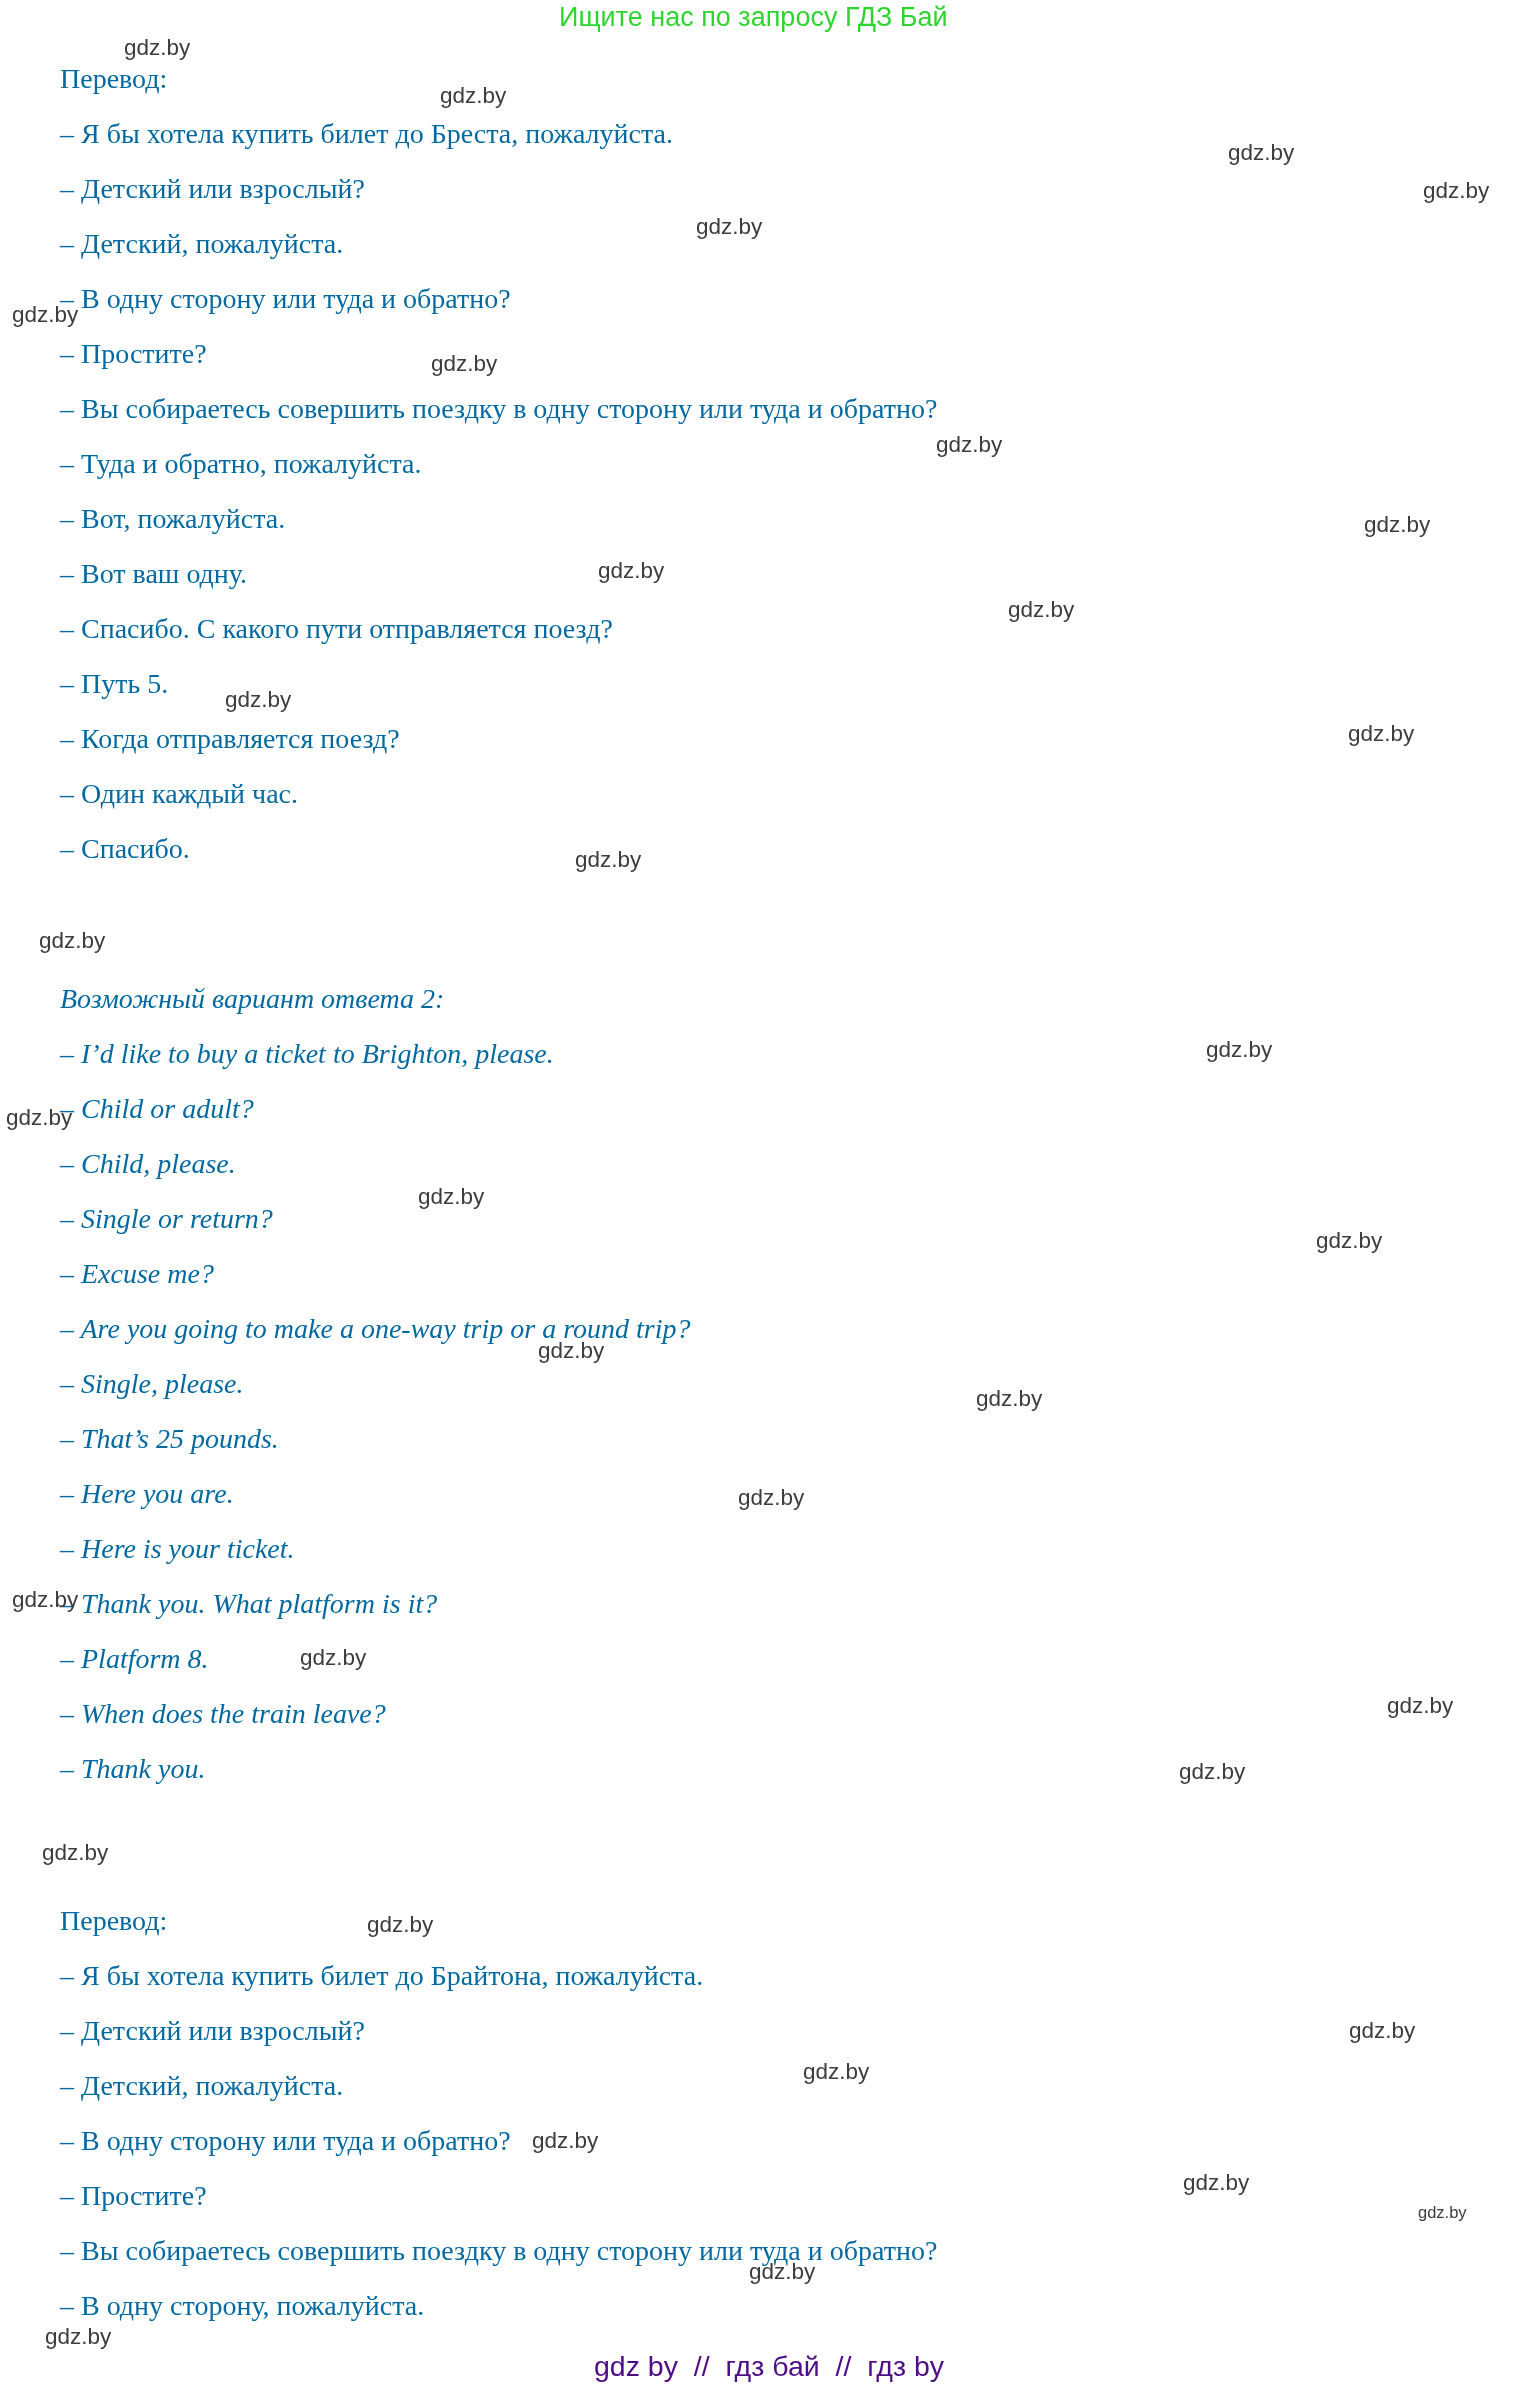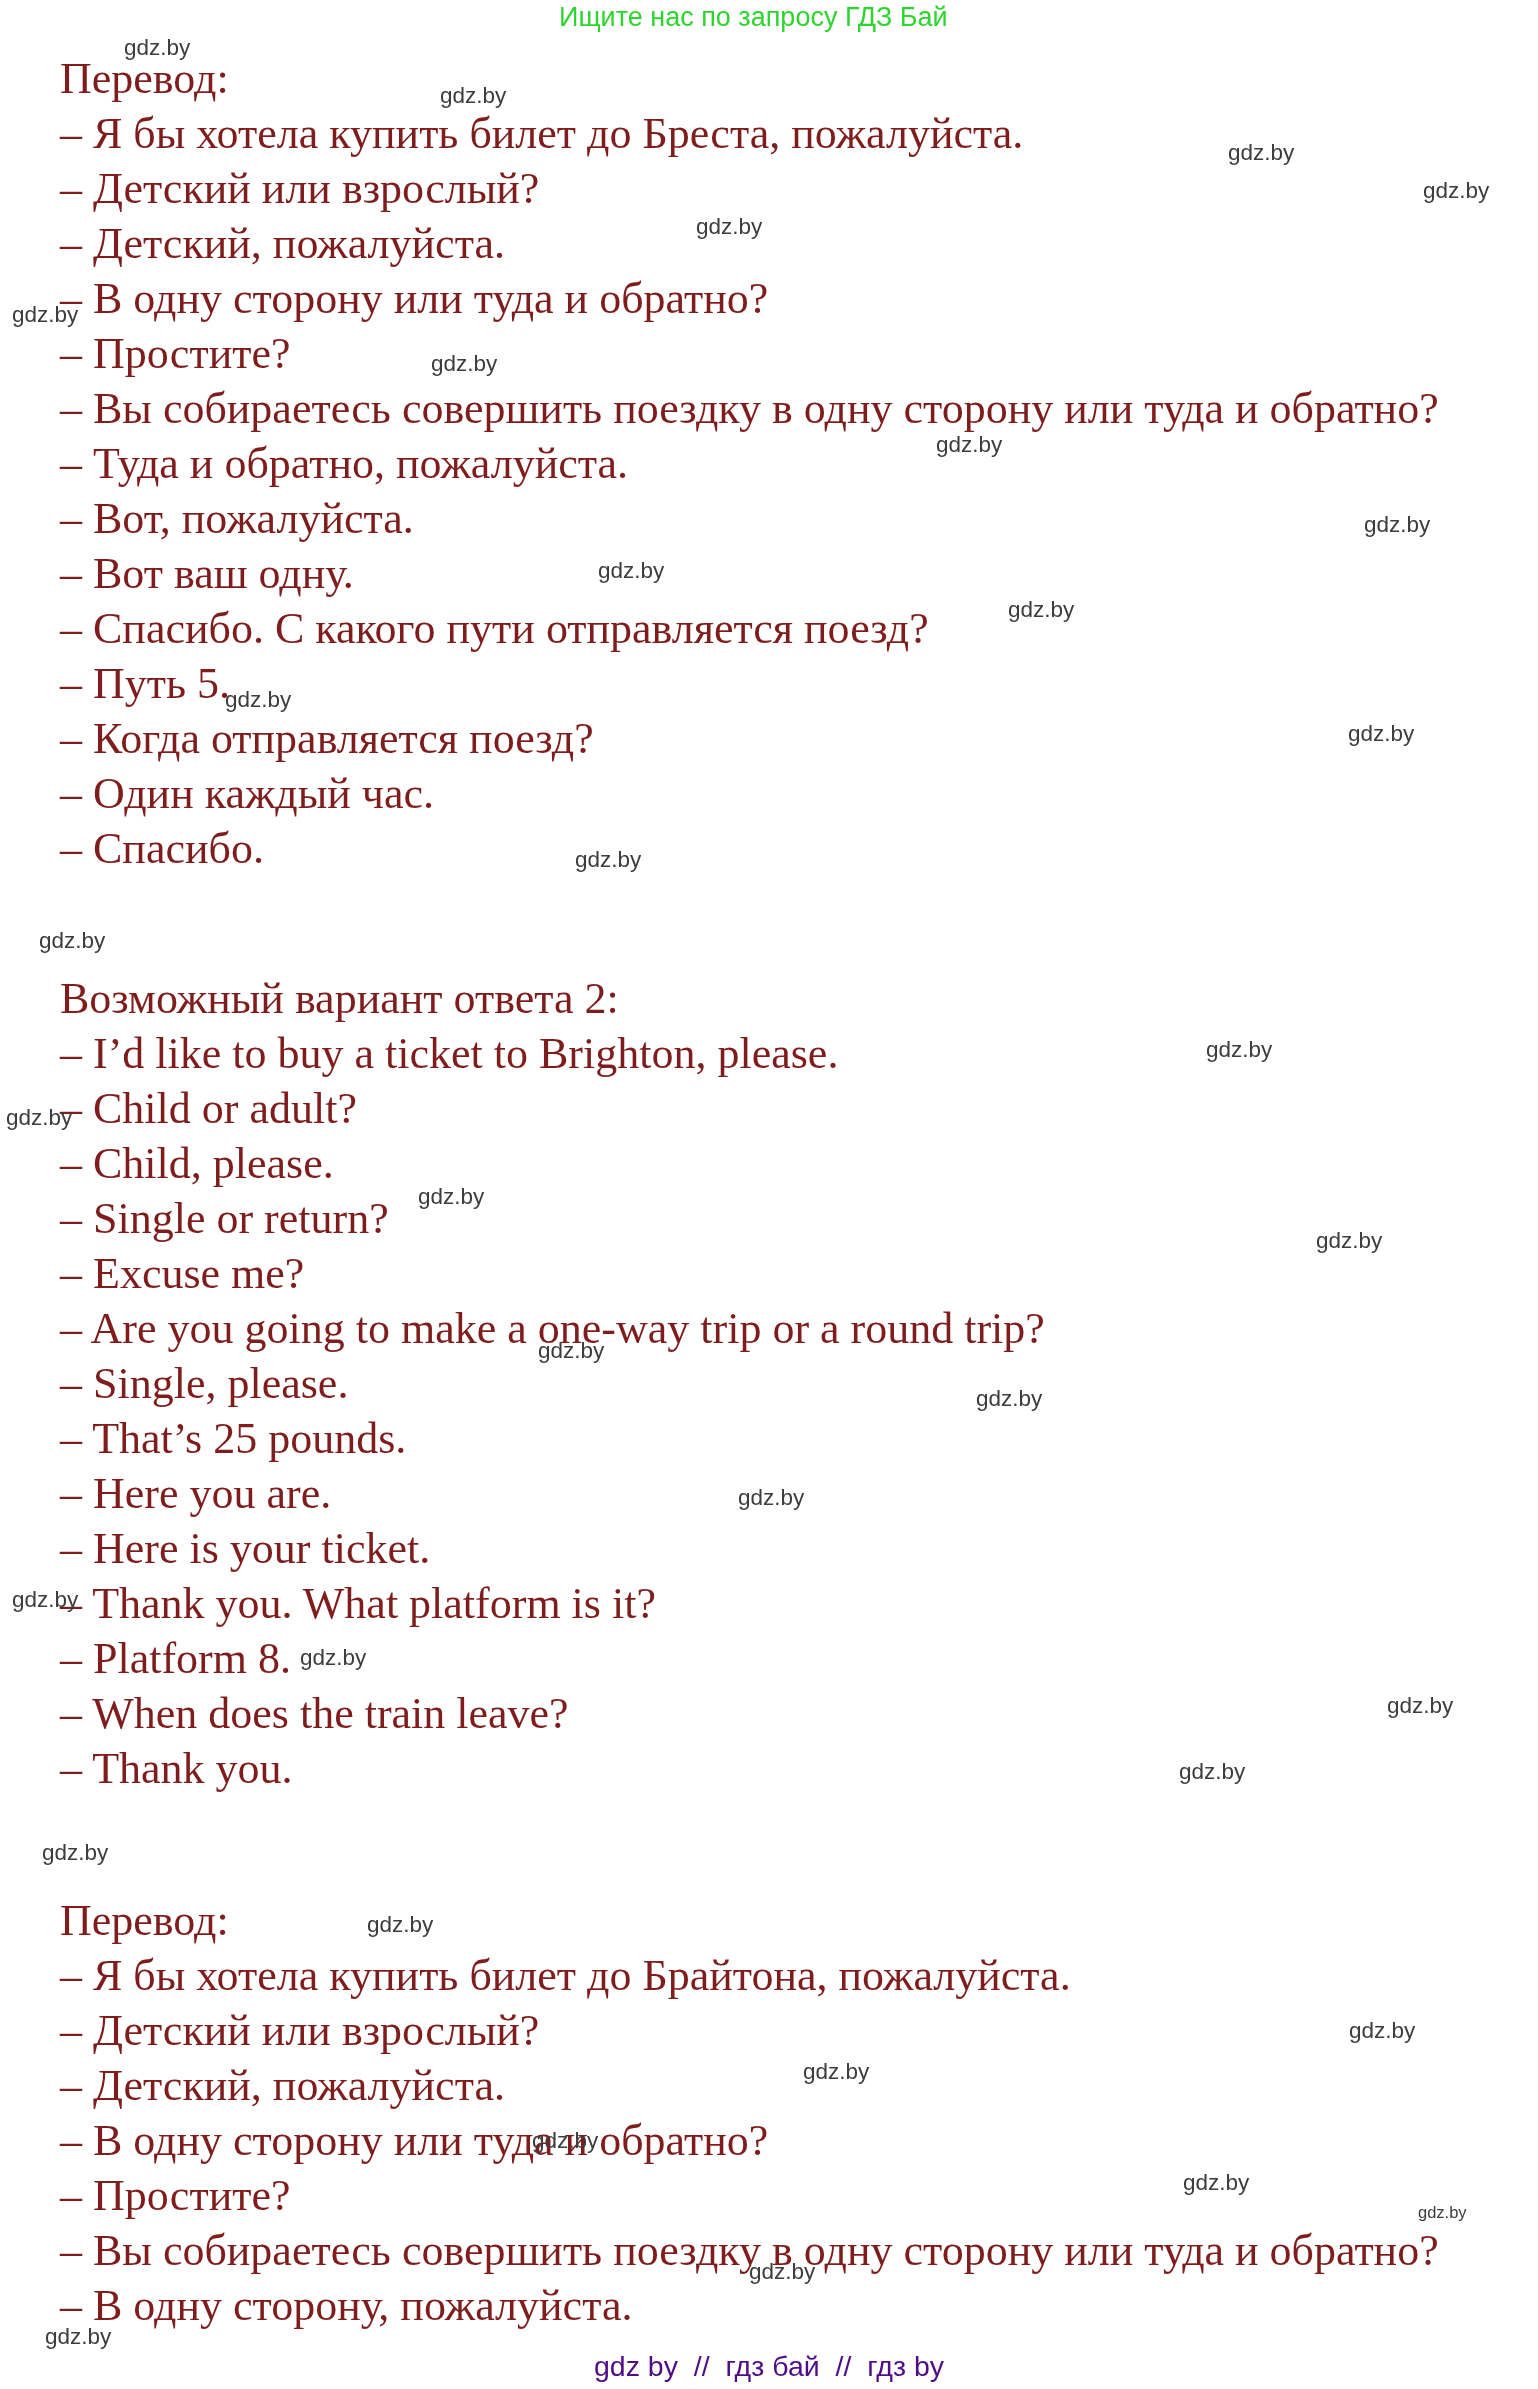--- a/index.html
+++ b/index.html
@@ -24,27 +24,27 @@
     line-height: 30px;
     color: var(--promo-color, #2ed52e);
     white-space: nowrap;
   }
   .block {
     position: absolute;
     left: 60px;
     width: 1438px;
   }
   .block-0 { top: 51px; }
-  .block-1 { top: 971px; }
+  .block-1 { top: 971px; font-style: italic; }
   .block-2 { top: 1893px; }
   .line {
     height: 55px;
     line-height: 55px;
-    font-size: 44px;
-    color: #7f1d1d;
+    font-size: 28px;
+    color: #0369a1;
     white-space: pre;
     font-family: "Liberation Serif", serif;
   }
   .wm {
     position: absolute;
     font-family: "Liberation Sans", sans-serif;
     font-size: 22.5px;
     line-height: 22.5px;
     color: var(--wm-color, #3d3d3d);
     white-space: nowrap;

